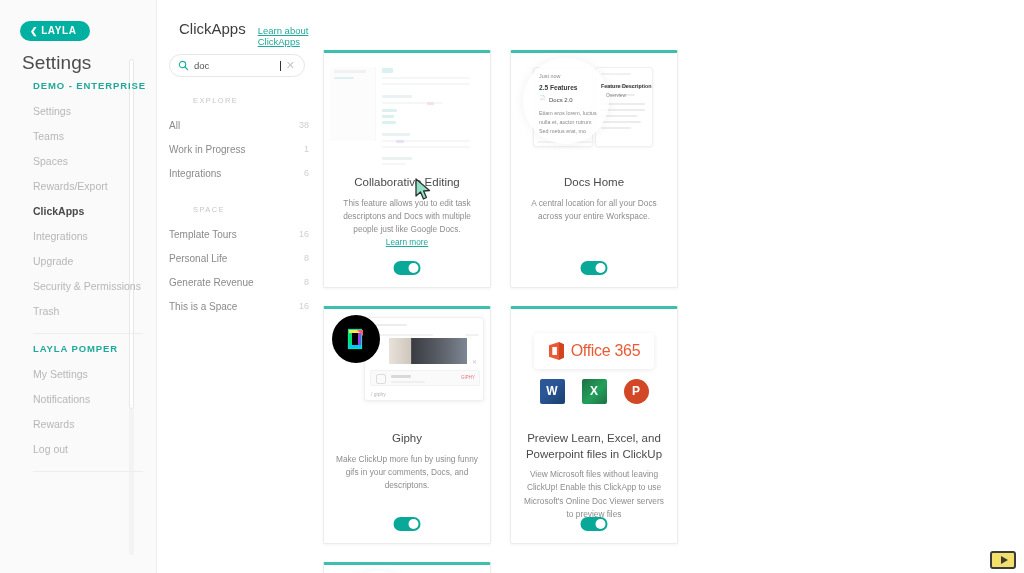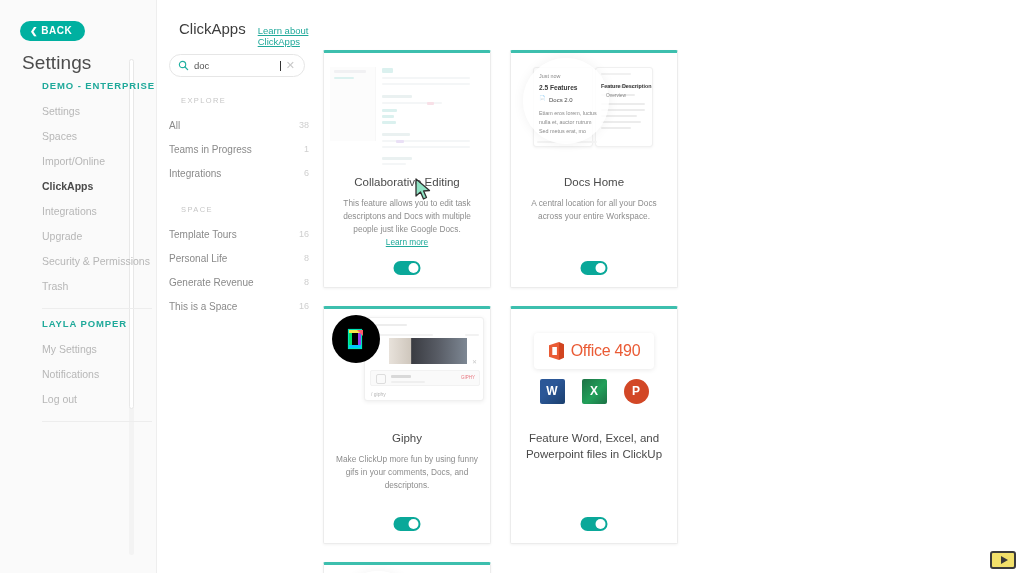--- a/index.html
+++ b/index.html
@@ -33,21 +33,21 @@
     border: none; cursor: pointer;
     line-height: 1;
   }
   .back-chev { font-size: 9px; line-height: 1; }
   .side-title {
     position: absolute; left: 22px; top: 52px;
     font-size: 19px; color: #4c4c4c; font-weight: normal;
     letter-spacing: .1px;
   }
   .side-scroll {
-    position: absolute; top: 80px; left: 17px; width: 157px; height: 480px;
+    position: absolute; top: 80px; left: 8px; width: 157px; height: 480px;
     overflow: hidden;
   }
   .side-group-label {
     color: #1fa99a;
     font-size: 9.5px;
     font-weight: bold;
     letter-spacing: .9px;
     padding: 0 0 0 25px;
   }
   .side-item {
@@ -107,21 +107,21 @@
   .search-caret {
     width: 1px; height: 10px; background: #333; margin-left: -4px;
   }
   .search-clear {
     color: #c9c9c9; font-size: 11px; cursor: pointer; line-height: 1;
     padding-right: 1px;
   }
   .filter-list { position: absolute; left: 12px; top: 88px; width: 140px; }
   .filter-heading {
     font-size: 7.5px; color: #c6c6c6; letter-spacing: 1.4px;
-    margin: 8px 0 8px 0; padding-left: 12px;
+    margin: 8px 0 8px 12px; padding-left: 12px;
   }
   .filter-row {
     display: flex; justify-content: space-between; align-items: center;
     font-size: 10px; color: #8a8a8a; height: 24px; cursor: pointer;
   }
   .filter-count { color: #cfcfcf; font-size: 9px; }
   .filter-gap { height: 12px; }
 
   
   .cards-area {
@@ -228,45 +228,47 @@
   .play-tri { width:0; height:0; border-left: 7px solid #3b3b3b; border-top: 4.5px solid transparent; border-bottom: 4.5px solid transparent; margin-left: 2px;}
 </style>
 </head>
 <body>
 
 <div id="app">
 
   <div class="sidebar">
     <div class="back-btn">
       <span class="back-chev">❮</span>
-      <span>BACK</span>
+      <span>LAYLA</span>
     </div>
     <div class="side-title">Settings</div>
 
     <div class="side-scrollbar-track"></div>
     <div class="side-scrollbar-thumb"></div>
 
     <div class="side-scroll">
       <div class="side-group-label">DEMO - ENTERPRISE</div>
       <div style="height:8px"></div>
       <div class="side-item">Settings</div>
+      <div class="side-item">Teams</div>
       <div class="side-item">Spaces</div>
-      <div class="side-item">Import/Online</div>
+      <div class="side-item">Rewards/Export</div>
       <div class="side-item active">ClickApps</div>
       <div class="side-item">Integrations</div>
       <div class="side-item">Upgrade</div>
       <div class="side-item">Security &amp; Permissions</div>
       <div class="side-item">Trash</div>
 
       <div class="side-divider"></div>
 
       <div class="side-group-label">LAYLA POMPER</div>
       <div style="height:8px"></div>
       <div class="side-item">My Settings</div>
       <div class="side-item">Notifications</div>
+      <div class="side-item">Rewards</div>
       <div class="side-item">Log out</div>
       <div class="side-divider"></div>
     </div>
   </div>
 
   <div class="filter-col">
     <div class="page-head">
       <div class="page-title">ClickApps</div>
       <div class="learn-link">Learn about ClickApps</div>
     </div>
@@ -282,21 +284,21 @@
     </div>
 
     <div class="filter-list">
       <div class="filter-heading">EXPLORE</div>
 
       <div class="filter-row">
         <span>All</span>
         <span class="filter-count">38</span>
       </div>
       <div class="filter-row">
-        <span>Teams in Progress</span>
+        <span>Work in Progress</span>
         <span class="filter-count">1</span>
       </div>
       <div class="filter-row">
         <span>Integrations</span>
         <span class="filter-count">6</span>
       </div>
 
       <div class="filter-gap"></div>
       <div class="filter-heading">SPACE</div>
 
@@ -424,30 +426,31 @@
 
       <div class="card tall2">
         <div class="card-media">
           <div class="office-mock">
             <div class="o365-box">
               <svg width="17" height="20" viewBox="0 0 17 20">
                 <path d="M1 4.2 L11 1 L11 19 L1 15.8 Z" fill="#ea5b35"></path>
                 <path d="M11 1 L16 3.2 L16 16.8 L11 19 Z" fill="#d1441f"></path>
                 <rect x="4.3" y="6" width="4.6" height="8" fill="#ffffff"></rect>
               </svg>
-              <span class="o365-text">Office 490</span>
+              <span class="o365-text">Office 365</span>
             </div>
             <div class="ms-icons">
               <div class="ms-ic ms-w">W</div>
               <div class="ms-ic ms-x">X</div>
               <div class="ms-ic ms-p">P</div>
             </div>
           </div>
         </div>
-        <div class="card-title">Feature Word, Excel, and Powerpoint files in ClickUp</div>
+        <div class="card-title">Preview Learn, Excel, and Powerpoint files in ClickUp</div>
+        <div class="card-desc">View Microsoft files without leaving ClickUp! Enable this ClickApp to use Microsoft's Online Doc Viewer servers to preview files</div>
         <div class="toggle">
             <div class="knob"></div>
           </div>
       </div>
 
       <div class="card tall2">
         <div class="card-media">
           <div class="rel-mock">
 
             <div class="rel-lens"></div>

